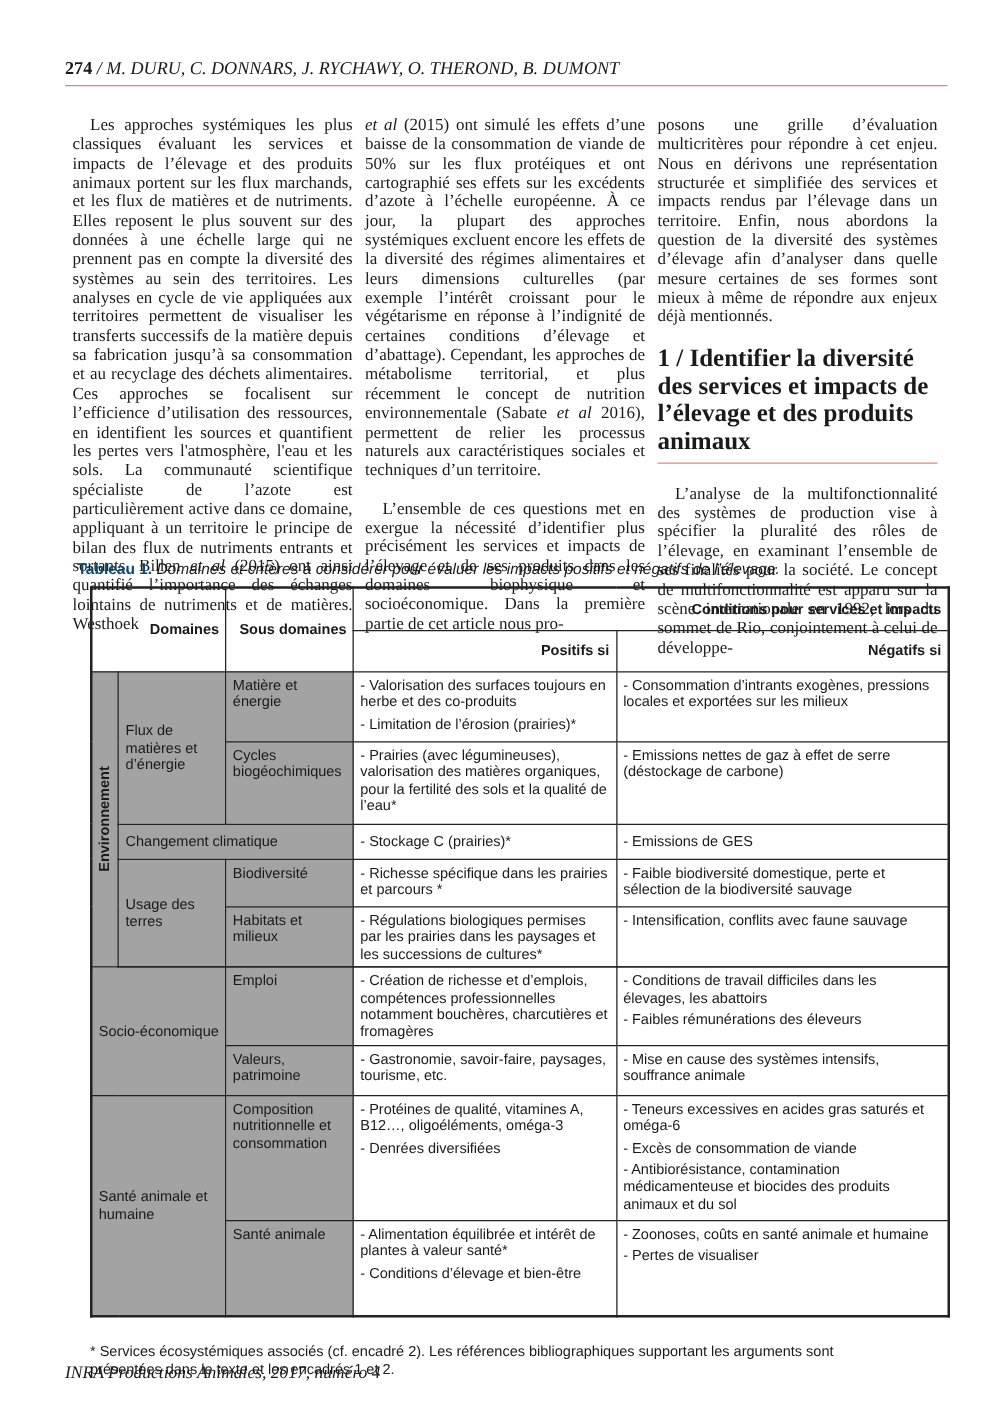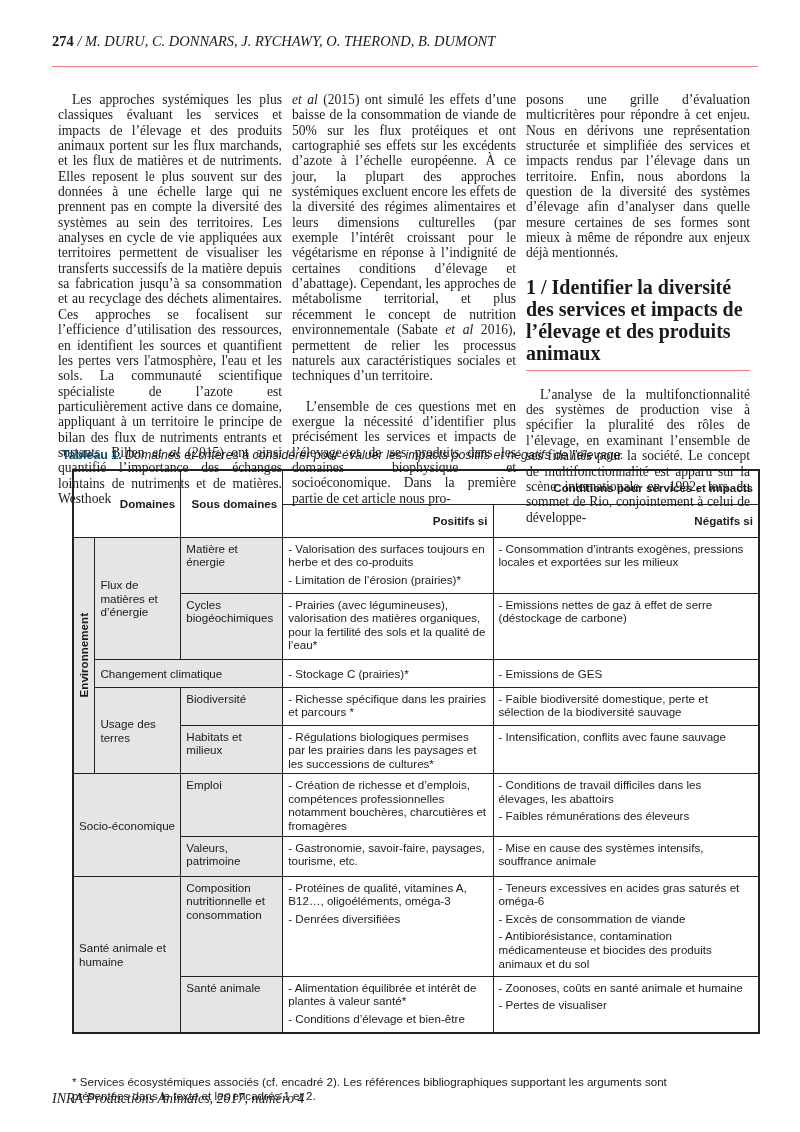--- a/index.html
+++ b/index.html
@@ -1,22 +1,22 @@
 <!DOCTYPE html>
 <html><head>
 <meta charset="utf-8">
 <style>
   * { box-sizing: border-box; margin: 0; padding: 0; }
   html, body { width: 800px; height: 1132px; background: #ffffff; overflow: hidden; }
   body { position: relative; font-family: "Liberation Serif", serif; color: #1a1a1a; }
 
   .running-head {
-    position: absolute; left: 52px; top: 32px; width: 706px;
+    position: absolute; left: 52px; top: 46px; width: 706px;
     font-size: 14.5px; font-style: italic; line-height: 18px;
-    border-bottom: 1.5px solid #f08080; padding-bottom: 16px;
+    border-bottom: 1.5px solid #f08080; padding-bottom: 4px;
   }
   .running-head .pg { font-style: normal; font-weight: bold; }
 
   .col {
     position: absolute; top: 92px; width: 224px;
     font-size: 13.6px; line-height: 15.35px; text-align: justify;
   }
   .col p { text-indent: 14px; margin-bottom: 15px; }
   .col p.noind { text-indent: 0; }
   .col1 { left: 58px; }
@@ -39,21 +39,21 @@
     position: absolute; left: 72px; top: 469px; width: 688px;
     border-collapse: collapse;
     font-family: "Liberation Sans", sans-serif; font-size: 11.6px; line-height: 13.6px;
     border: 2px solid #222;
   }
   table.tbl td, table.tbl th {
     border: 1.5px solid #222; vertical-align: top; padding: 4px 5px 3px 5px;
     text-align: left; font-weight: normal;
   }
   table.tbl th { font-weight: bold; text-align: right; vertical-align: middle; }
-  .shade { background: #e5e5e5; }
+  .shade { background: #a3a3a3; }
   .dom { font-weight: bold; text-align: center; vertical-align: middle !important; }
   .vert { width: 20px; padding: 0 !important; vertical-align: middle !important; }
   .vert span {
     display: block; writing-mode: vertical-rl; transform: rotate(180deg);
     font-weight: bold; margin: 0 auto; white-space: nowrap;
   }
   .item { display: block; margin-bottom: 4px; }
   .item:last-child { margin-bottom: 0; }
 
   .footnote {
@@ -190,21 +190,21 @@
     <td>
           <span class="item">- Protéines de qualité, vitamines A, B12…, oligoéléments, oméga-3</span>
           <span class="item">- Denrées diversifiées</span>
         </td>
     <td>
           <span class="item">- Teneurs excessives en acides gras saturés et oméga-6</span>
           <span class="item">- Excès de consommation de viande</span>
           <span class="item">- Antibiorésistance, contamination médicamenteuse et biocides des produits animaux et du sol</span>
         </td>
   </tr>
-  <tr style="height:57px">
+  <tr style="height:77px">
     <td class="shade">Santé animale</td>
     <td>
           <span class="item">- Alimentation équilibrée et intérêt de plantes à valeur santé*</span>
           <span class="item">- Conditions d’élevage et bien-être</span>
         </td>
     <td>
           <span class="item">- Zoonoses, coûts en santé animale et humaine</span>
           <span class="item">- Pertes de visualiser</span>
         </td>
   </tr>

